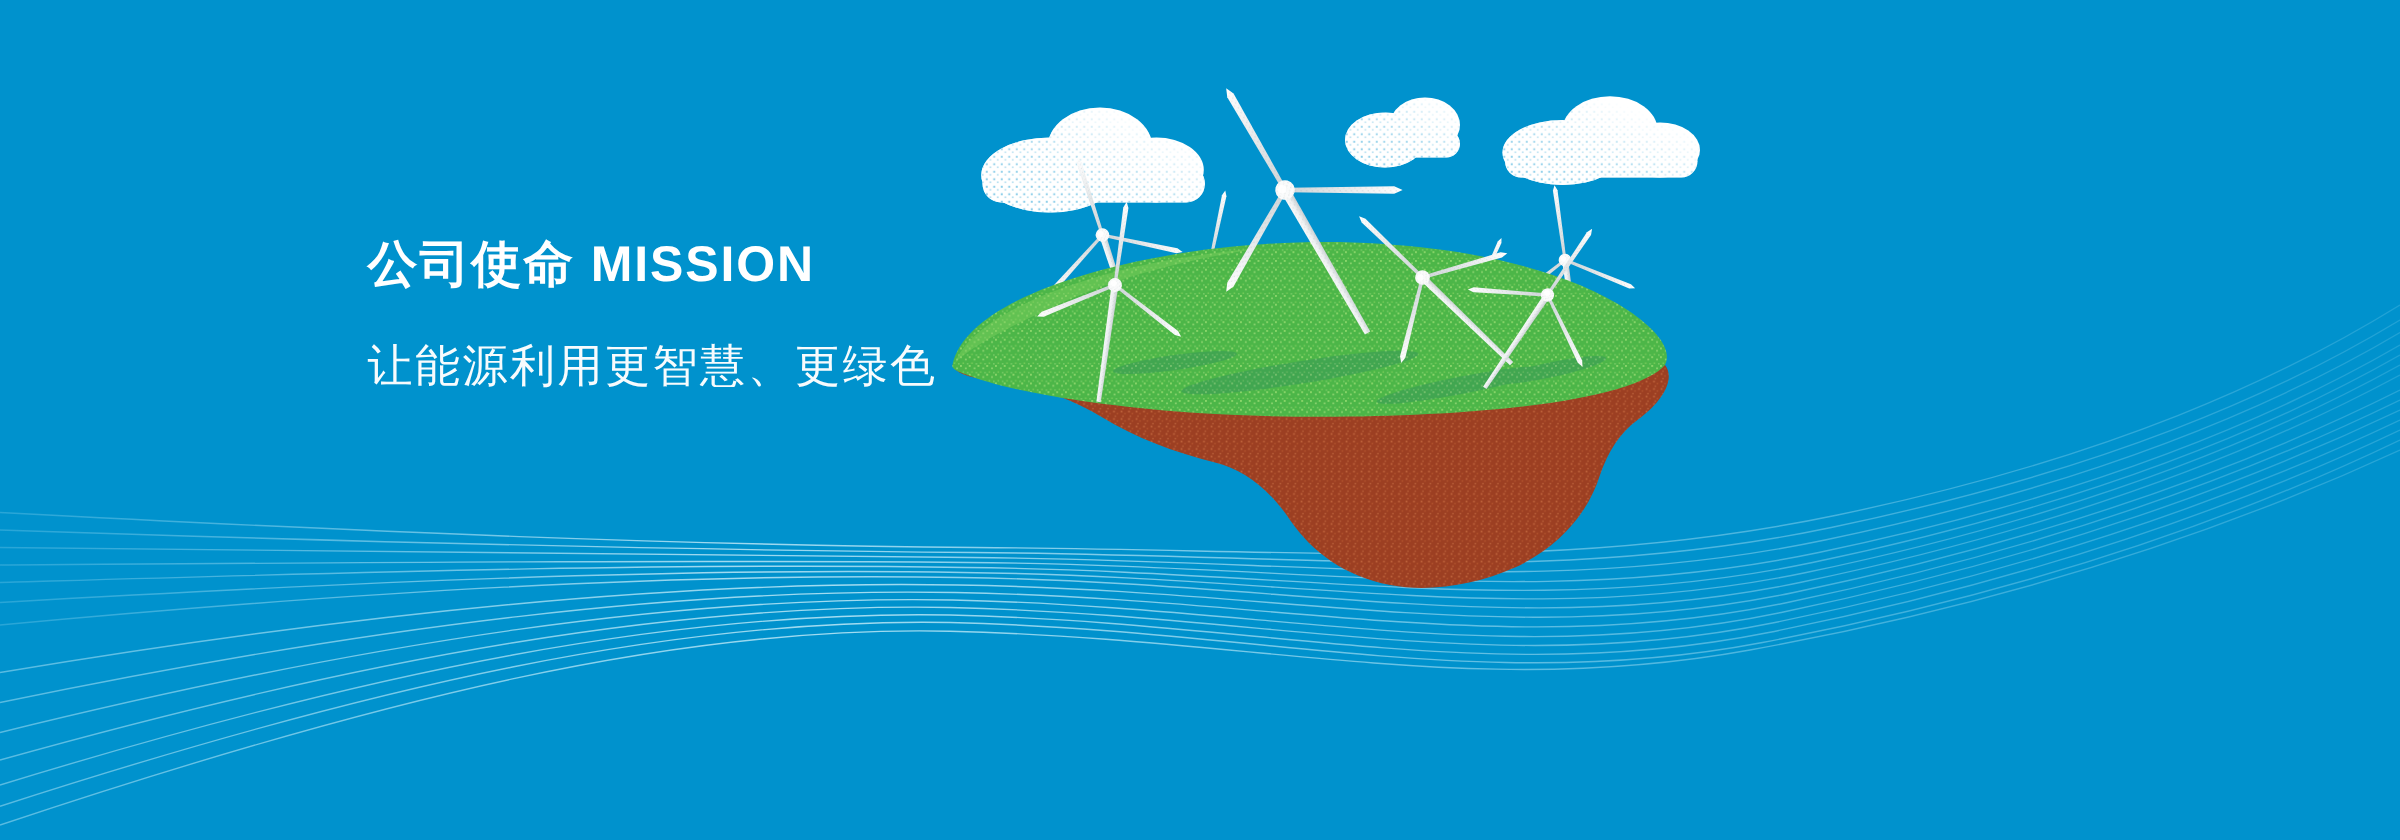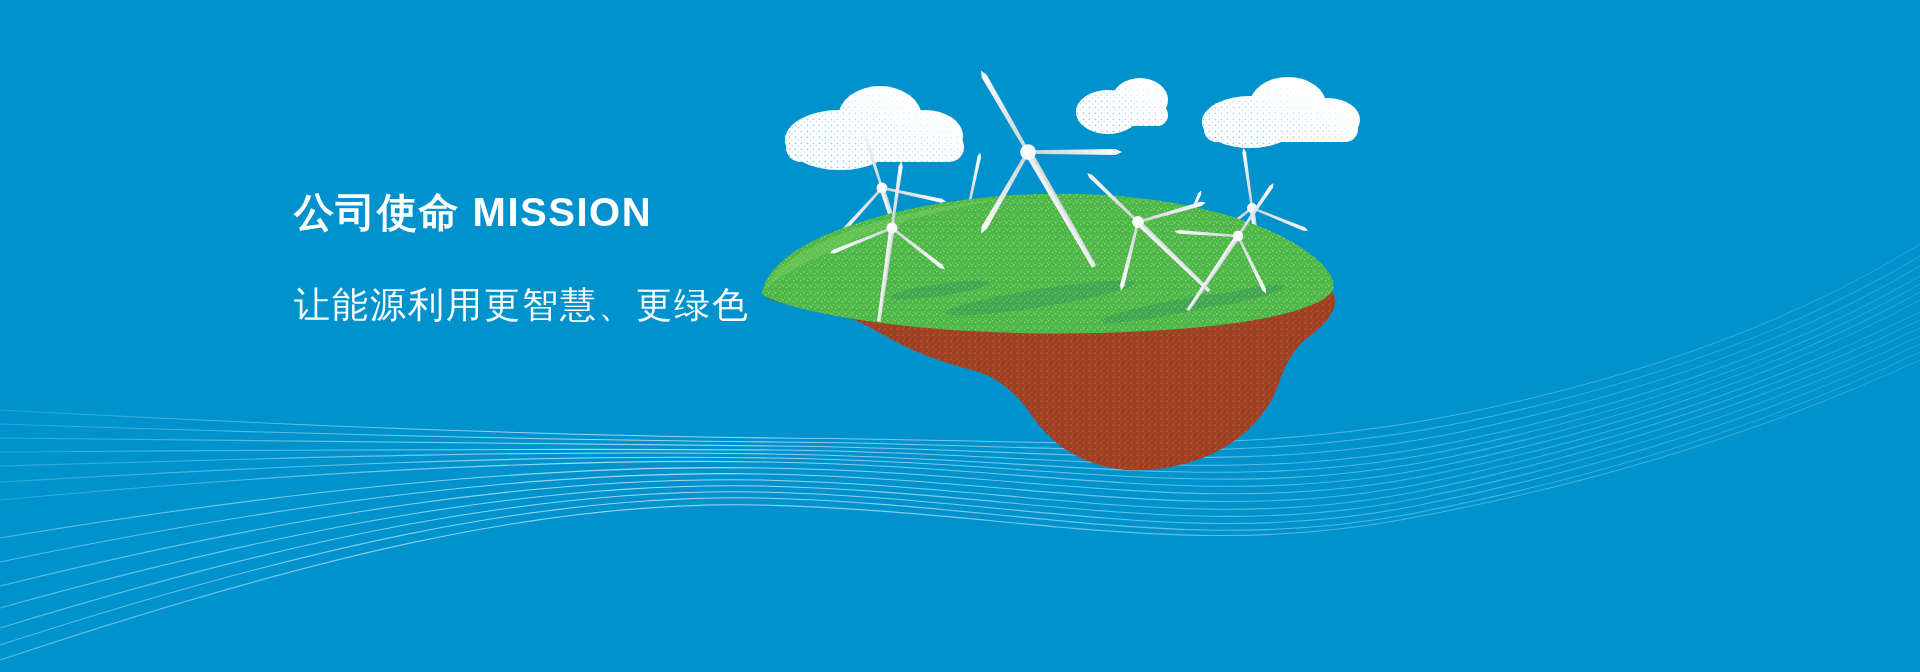--- a/index.html
+++ b/index.html
@@ -43,21 +43,21 @@
     letter-spacing:1.5px;
     line-height:52px;
     white-space:nowrap;
   }
   #subtitle {
     color:#ffffff;
     font-size:36px;
     font-weight:400;
     letter-spacing:2px;
     line-height:46px;
-    margin-top:44px;
+    margin-top:32px;
     white-space:nowrap;
     opacity:.97;
   }
 </style>
 </head>
 <body>
 
 <div id="banner">
 
   <svg id="waves" viewBox="0 0 1920 672" preserveAspectRatio="none">

